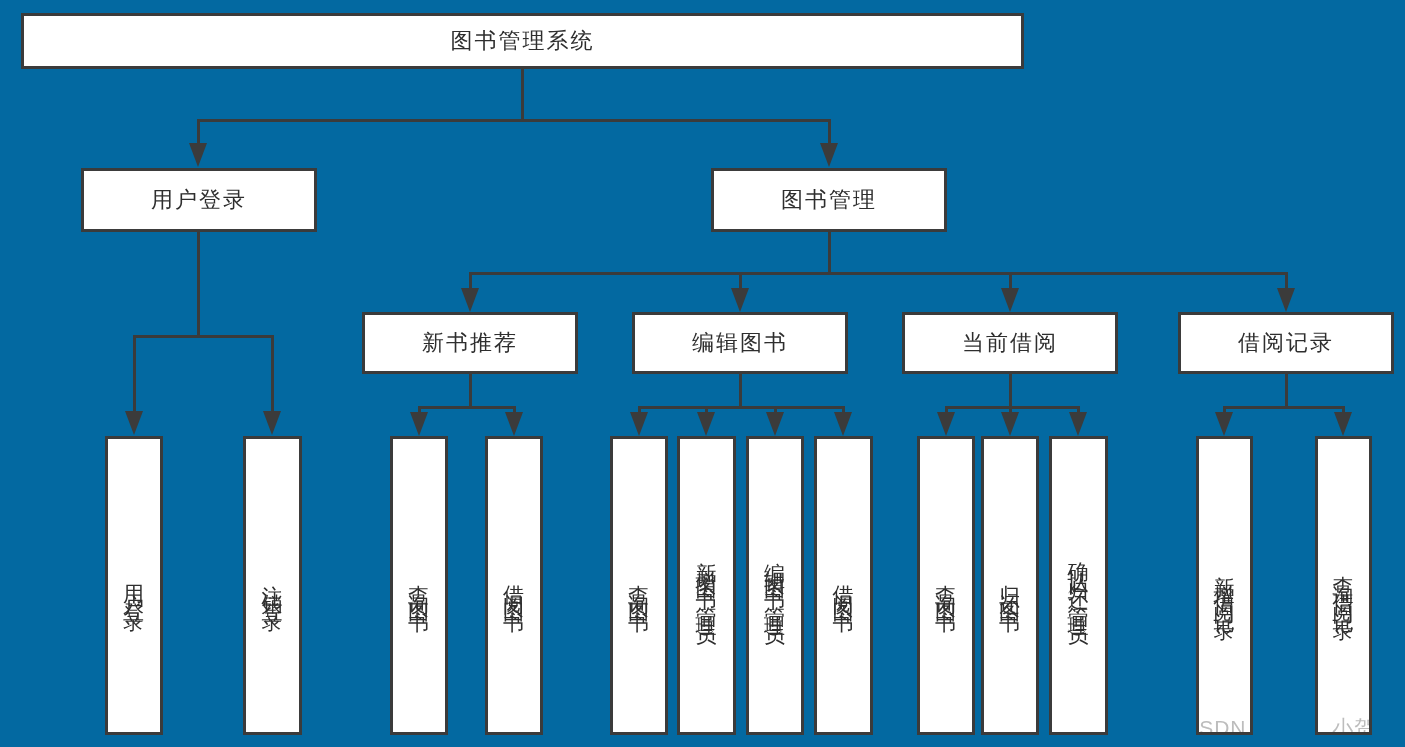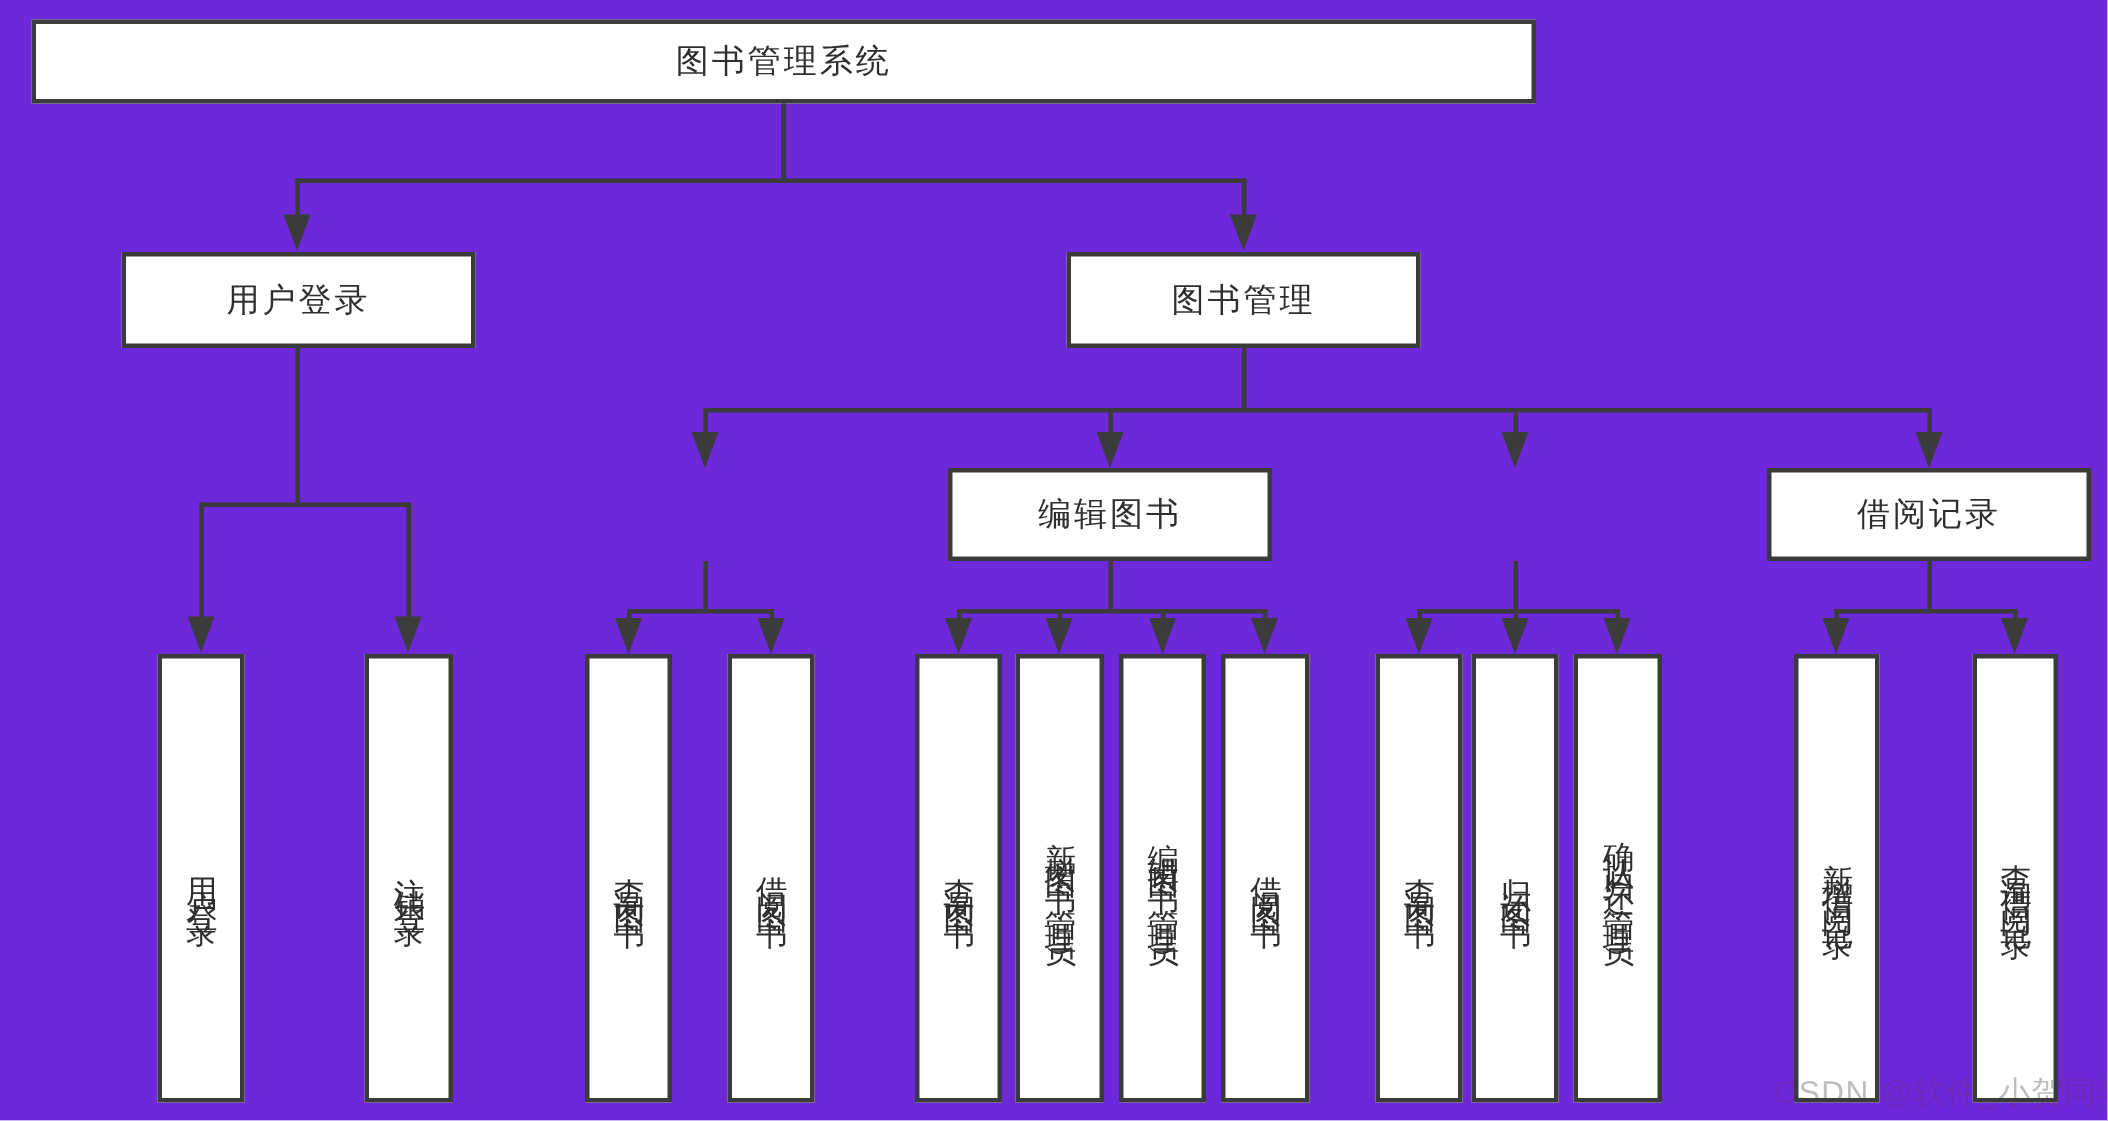--- a/index.html
+++ b/index.html
@@ -1,17 +1,17 @@
 <!DOCTYPE html>
 <html><head>
 <meta charset="utf-8">
 <style>
   html,body{margin:0;padding:0;background:#ffffff;}
   .canvas{
-    position:relative;width:1405px;height:747px;background:#6d28d9;overflow:hidden;
+    position:relative;width:1405px;height:747px;background:#0369a1;overflow:hidden;
     font-family:"Liberation Sans", sans-serif;
     text-decoration:underline;
   }
   .box{
     position:absolute;box-sizing:border-box;background:#ffffff;
     border:3px solid #3b3b3b;display:flex;align-items:center;justify-content:center;
     color:#2e2e2e;
   }
   .hbox span{
     font-size:22px;letter-spacing:2px;white-space:nowrap;line-height:1;
@@ -72,22 +72,28 @@
     <div class="v" style="left:469px;top:272px;height:18px;"></div>
     <div class="arr" style="left:461px;top:288px;"></div>
     <div class="v" style="left:739px;top:272px;height:18px;"></div>
     <div class="arr" style="left:731px;top:288px;"></div>
     <div class="v" style="left:1009px;top:272px;height:18px;"></div>
     <div class="arr" style="left:1001px;top:288px;"></div>
     <div class="v" style="left:1285px;top:272px;height:18px;"></div>
     <div class="arr" style="left:1277px;top:288px;"></div>
   </div>
 
+  <div class="box hbox" style="left:362px;top:312px;width:216px;height:62px;">
+    <span>新书推荐</span>
+  </div>
   <div class="box hbox" style="left:632px;top:312px;width:216px;height:62px;">
     <span>编辑图书</span>
+  </div>
+  <div class="box hbox" style="left:902px;top:312px;width:216px;height:62px;">
+    <span>当前借阅</span>
   </div>
   <div class="box hbox" style="left:1178px;top:312px;width:216px;height:62px;">
     <span>借阅记录</span>
   </div>
 
   <div>
     <div class="v" style="left:469px;top:374px;height:34px;"></div>
     <div class="h" style="left:418px;top:406px;width:98px;"></div>
     <div class="v" style="left:418px;top:406px;height:10px;"></div>
     <div class="arr" style="left:410px;top:412px;"></div>

